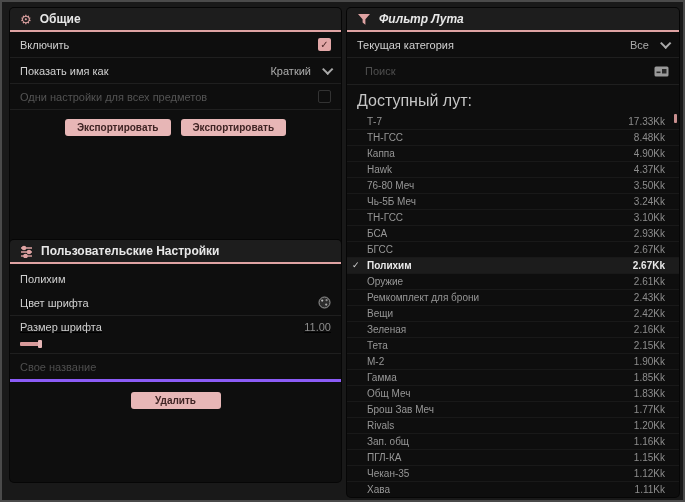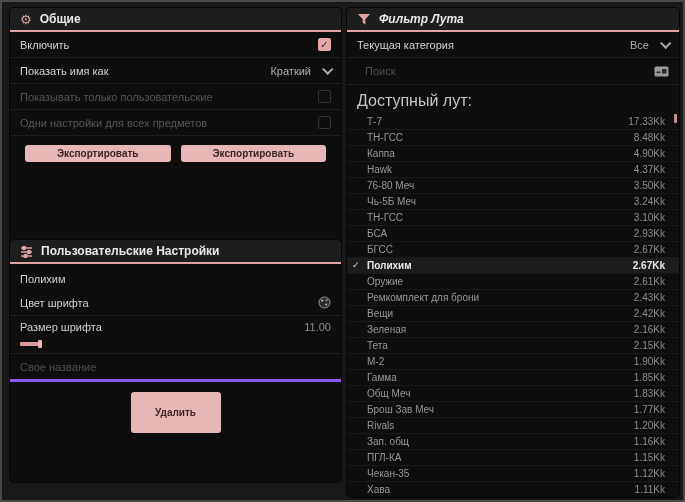--- a/index.html
+++ b/index.html
@@ -42,42 +42,42 @@
 
   .dropdown{display:flex;align-items:center;gap:12px;color:#adadad;cursor:default;}
   .chevron-down{
     width:6px;height:6px;border-right:2px solid #a9a9a9;border-bottom:2px solid #a9a9a9;
     transform:rotate(45deg) translateY(-1px);display:inline-block;margin-top:-2px;
   }
 
   .button-row{display:flex;justify-content:center;gap:10px;padding:9px 0 0 0;}
   .pill-button{
     background:#e7b6b6;color:#3f2424;border:none;border-radius:3px;
-    font-family:inherit;font-size:10px;font-weight:bold;padding:3px 32px;line-height:11px;
+    font-family:inherit;font-size:10px;font-weight:bold;padding:3px 12px;line-height:11px;
     cursor:pointer;
   }
 
   .section-label{padding:9px 10px 5px;font-size:11px;color:#cfcfcf;}
   .icon-btn{display:inline-flex;align-items:center;justify-content:center;background:none;border:none;padding:0;cursor:pointer;}
 
   .slider-block{padding:5px 10px 0;border-bottom:1px solid #1f1f1f;height:38px;box-sizing:border-box;text-decoration:underline;}
   .slider-top{display:flex;justify-content:space-between;font-size:11px;color:#cfcfcf;}
   .slider-top .slider-value{color:#8d8d8d;}
   .slider-track{position:relative;margin-top:7px;height:8px;}
   .slider-fill{position:absolute;left:0;top:2px;width:20px;height:4px;background:#d89a9a;border-radius:1px;}
   .slider-handle{position:absolute;left:18px;top:0;width:4px;height:8px;background:#e7b6b6;border-radius:1px;cursor:pointer;}
 
   .text-input{
     display:block;width:100%;box-sizing:border-box;background:transparent;border:none;outline:none;
     font-family:inherit;font-size:11px;color:#d2d2d2;height:25px;padding:0 10px;
   }
   .text-input::placeholder{color:#4f4f4f;opacity:1;}
   .input-row{border-bottom:3px solid #8b5cf6;}
   .delete-wrap{display:flex;justify-content:center;padding:10px 0 0;}
-  .delete-wrap .pill-button{padding:15px 0;width:90px;text-align:center;}
+  .delete-wrap .pill-button{padding:3px 0;width:90px;text-align:center;}
 
   .search-row{display:flex;align-items:center;border-bottom:1px solid #1f1f1f;height:26px;padding-right:10px;}
   .search-row .text-input{flex:1;height:26px;padding-left:18px;}
   .available-label{padding:7px 10px 4px;font-size:16px;color:#c6c6c6;}
 
   .loot-list{list-style:none;margin:0;padding:0;}
   .loot-row{
     display:flex;align-items:center;justify-content:space-between;
     height:15px;padding:0 14px 0 20px;border-bottom:1px solid #191919;
     font-size:10px;color:#979797;position:relative;cursor:pointer;gap:7px;
@@ -109,24 +109,20 @@
     </div>
 
     <div class="setting-row">
       <span>Показать имя как</span>
       <span class="dropdown">
         <span>Краткий</span>
         <span class="chevron-down"></span>
       </span>
     </div>
 
-    <div class="setting-row disabled">
-      <span>Показывать только пользовательские</span>
-      <span class="checkbox empty"></span>
-    </div>
 
     <div class="setting-row disabled">
       <span>Одни настройки для всех предметов</span>
       <span class="checkbox empty"></span>
     </div>
 
     <div class="button-row">
       <button class="pill-button">Экспортировать</button>
       <button class="pill-button">Экспортировать</button>
     </div>

